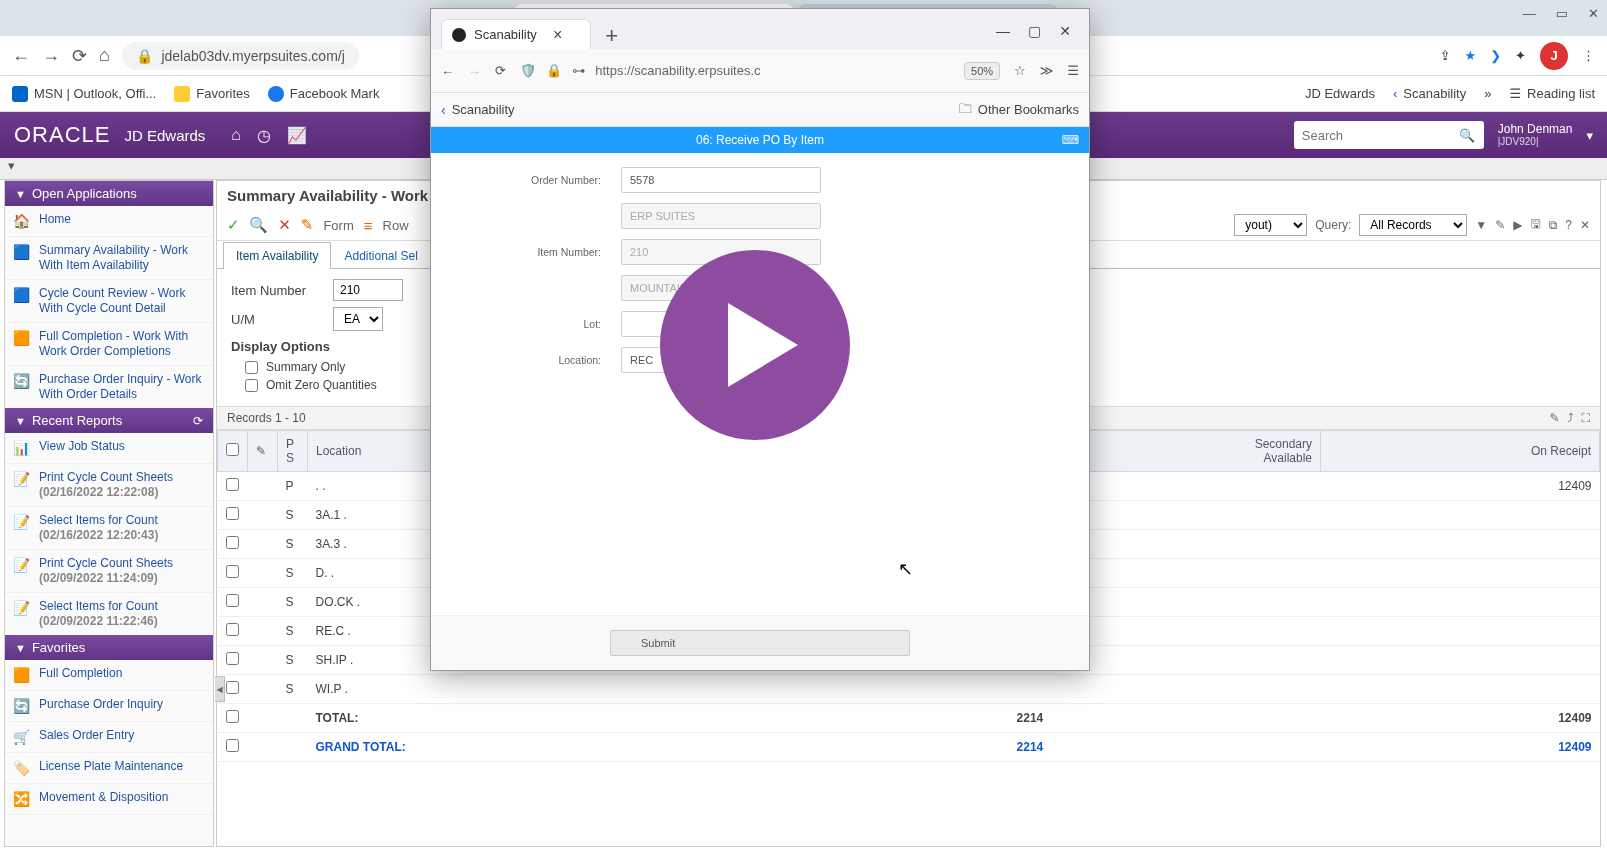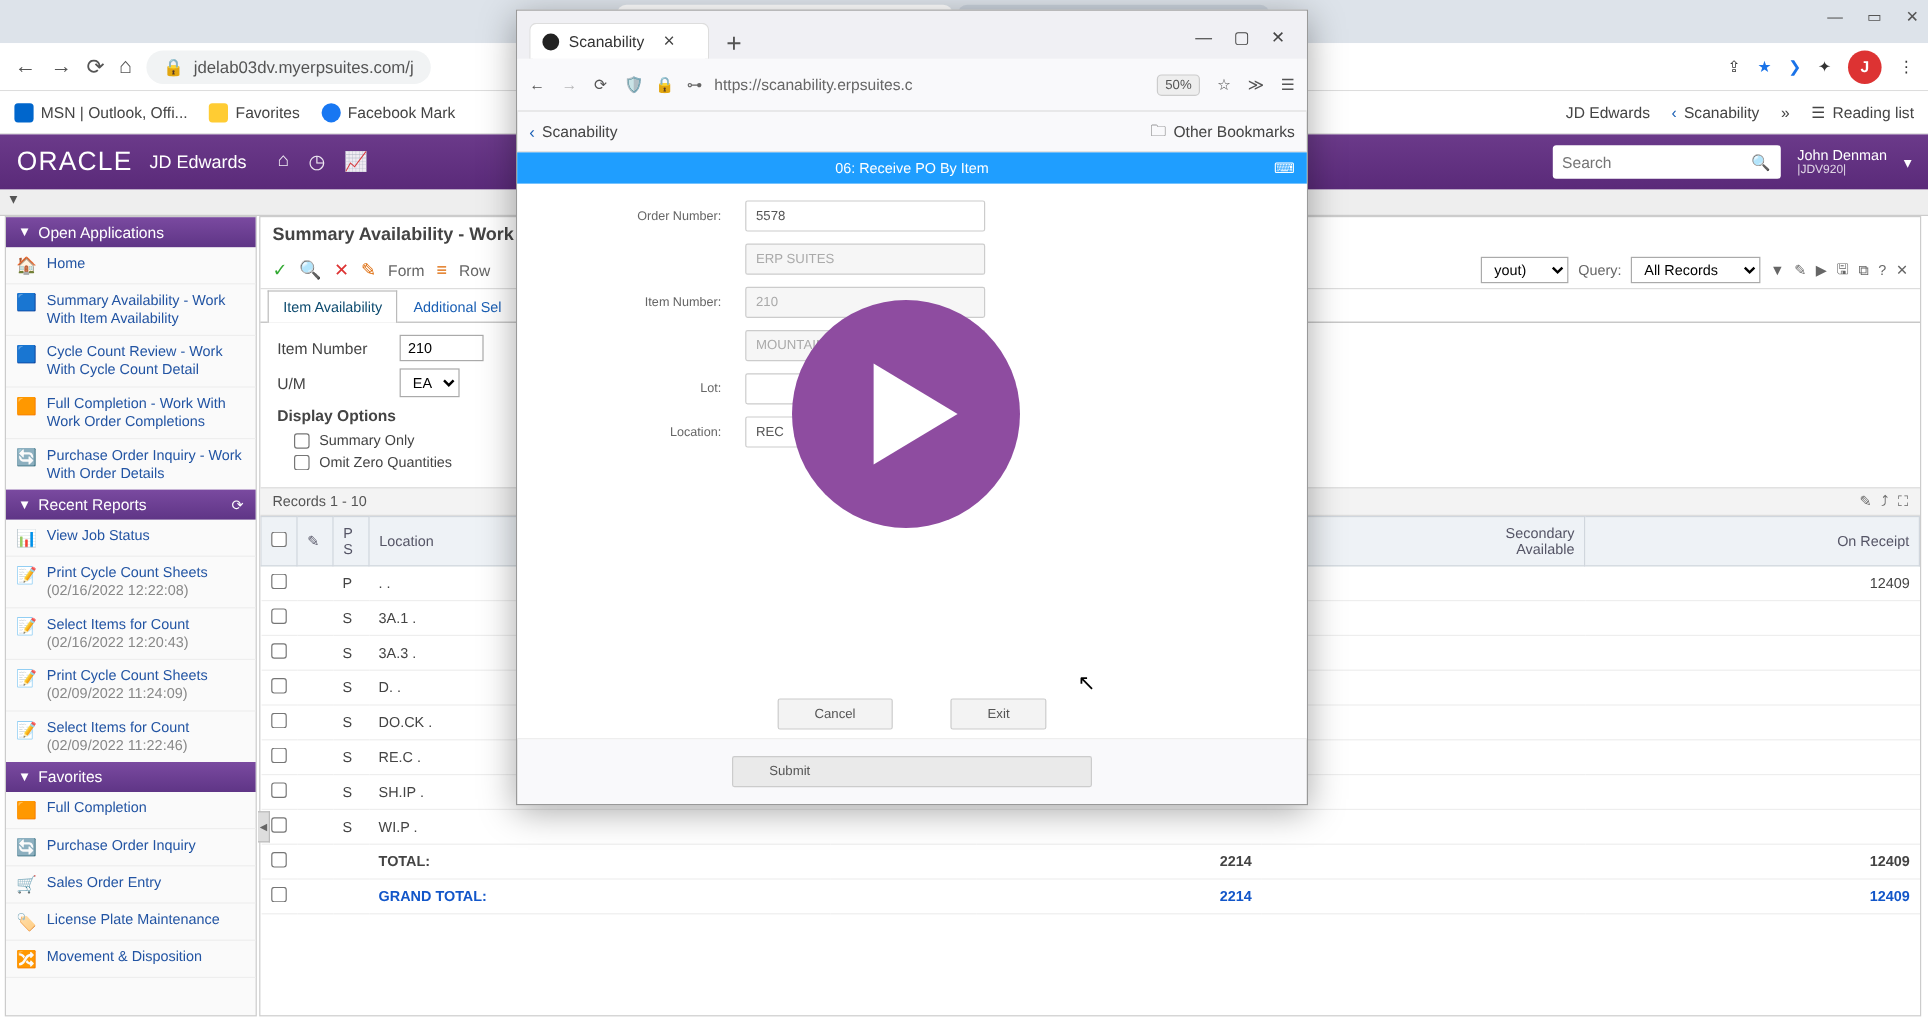--- a/index.html
+++ b/index.html
@@ -42,21 +42,21 @@
   .ora-body { display:flex; position:absolute; left:4px; right:6px; top: 180px; bottom: 4px;}
   
   
   .sdbr { width:210px; background:#fafafa; border:1px solid #ccc; }
   .sdbr-sec-h { background: linear-gradient(#7a4aa0,#5f3586); color:#fff; font-size:13px; padding:5px 10px; display:flex; align-items:center; gap:6px;}
   .sdbr-sec-h .chev { font-size:11px;}
   .sdbr-sec-h .refresh { margin-left:auto; font-size:12px;}
   .sdbr-item { display:flex; align-items:flex-start; gap:8px; padding:6px 8px; border-bottom:1px solid #eee; font-size:12px; color:#2254a3;}
   .sdbr-item .icn { width:18px; height:18px; flex-shrink:0; display:flex;align-items:center;justify-content:center; font-size:14px;}
   .sdbr-item .lbl { line-height:1.25;}
-  .sdbr-item .date { color:#888;}
+  .sdbr-item .date { color:#888;font-weight:bold;}
   
   
   .main { flex:1; background:#fff; border:1px solid #ccc; margin-left:2px; display:flex; flex-direction:column;}
   .main-title { font-weight:bold; font-size:15px; padding:6px 10px; color:#444;}
   .mtb { display:flex; align-items:center; gap:10px; padding:4px 10px; border-bottom:1px solid #ddd; color:#666;}
   .mtb .ti { font-size:15px;}
   .mtb-right { margin-left:auto; display:flex; align-items:center; gap:8px; font-size:12px;}
   .mtb-sel { border:1px solid #aaa; background:#fff; padding:2px 18px 2px 6px; font-size:12px;}
   
   .tabs-row { display:flex; border-bottom:1px solid #bbb; padding-left:6px;}
@@ -536,24 +536,20 @@
         <input class="inp" value="" style="">
       </div>
     <div class="fg-form-row">
         <span class="lab">Location:</span>
         <input class="inp" value="REC" style="">
       </div>
     <div class="fg-loading"><span style="display:block;">•</span><span>Loading...</span></div>
   </div>
   <div style="height:160px;background:#fff;"></div>
   <div class="fg-btns">
-    <div style="position:absolute;top:-34px;left:0;right:0;" class="fg-btns-top">
-       <button class="fg-btn">Cancel</button>
-       <button class="fg-btn">Exit</button>
-    </div>
     <button class="fg-btn sub">Submit</button>
   </div>
 </div>
 
 <div class="play-overlay">
   <div class="play-tri"></div>
 </div>
 
 <span class="cursor">↖</span>
 

